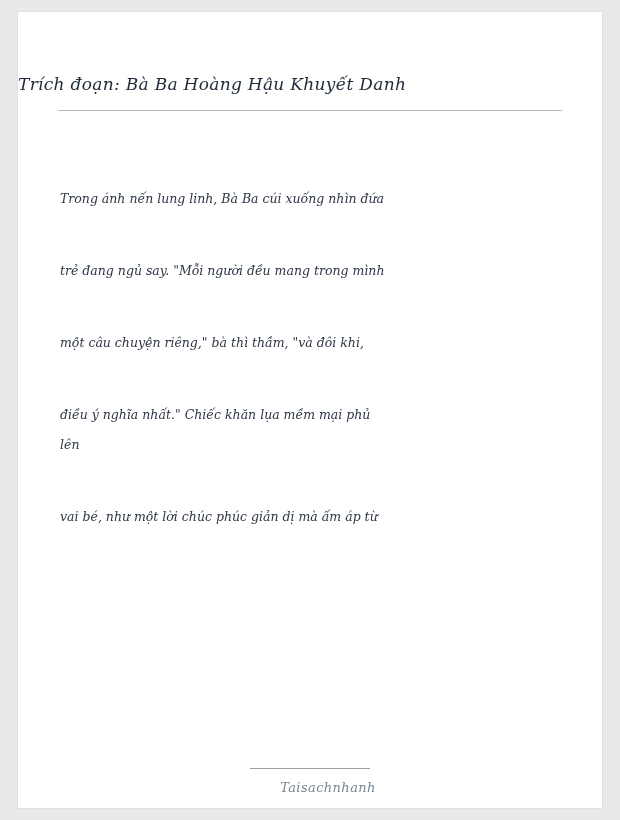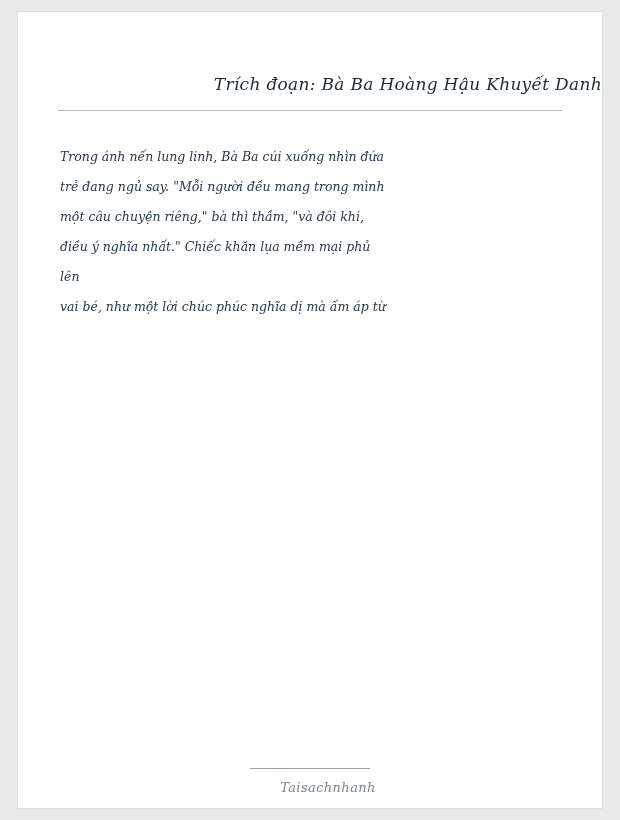--- a/index.html
+++ b/index.html
@@ -20,21 +20,21 @@
     width: 584px;
     height: 796px;
     background: #ffffff;
     box-shadow: 0 0 0 1px #e0e0e0;
   }
   .doc-title {
     position: absolute;
     left: 0;
     top: 62px;
     width: 584px;
-    text-align: right;
+    text-align: left;
     font-family: "DejaVu Serif", serif;
     font-size: 17px;
     font-style: italic;
     color: #1f2a3a;
     letter-spacing: 0.3px;
     white-space: nowrap;
   }
   .title-rule {
     position: absolute;
     left: 40px;
@@ -51,20 +51,21 @@
     font-family: "DejaVu Serif", serif;
     font-style: italic;
     font-size: 12.5px;
     line-height: 30px;
     color: #2c3646;
     text-align: left;
   }
   .body-text .ln {
     display: block;
     white-space: normal;
+    margin-top: 42px;
   }
   .footer-rule {
     position: absolute;
     left: 232px;
     top: 756px;
     width: 120px;
     height: 1px;
     background: #9aa0a6;
   }
   .footer-text {
@@ -87,19 +88,19 @@
 
   <div class="doc-title">Trích đoạn: Bà Ba Hoàng Hậu Khuyết Danh</div>
 
   <div class="title-rule"></div>
 
   <div class="body-text">
     <span class="ln">Trong ánh nến lung linh, Bà Ba cúi xuống nhìn đứa</span>
     <span class="ln">trẻ đang ngủ say. "Mỗi người đều mang trong mình</span>
     <span class="ln">một câu chuyện riêng," bà thì thầm, "và đôi khi,</span>
     <span class="ln">điều ý nghĩa nhất." Chiếc khăn lụa mềm mại phủ lên</span>
-    <span class="ln">vai bé, như một lời chúc phúc nghĩa dị mà ấm áp từ</span>
+    <span class="ln">vai bé, như một lời chúc phúc giản dị mà ấm áp từ</span>
   </div>
 
   <div class="footer-rule"></div>
   <div class="footer-text">Taisachnhanh</div>
 
 </div>
 
 </body></html>

